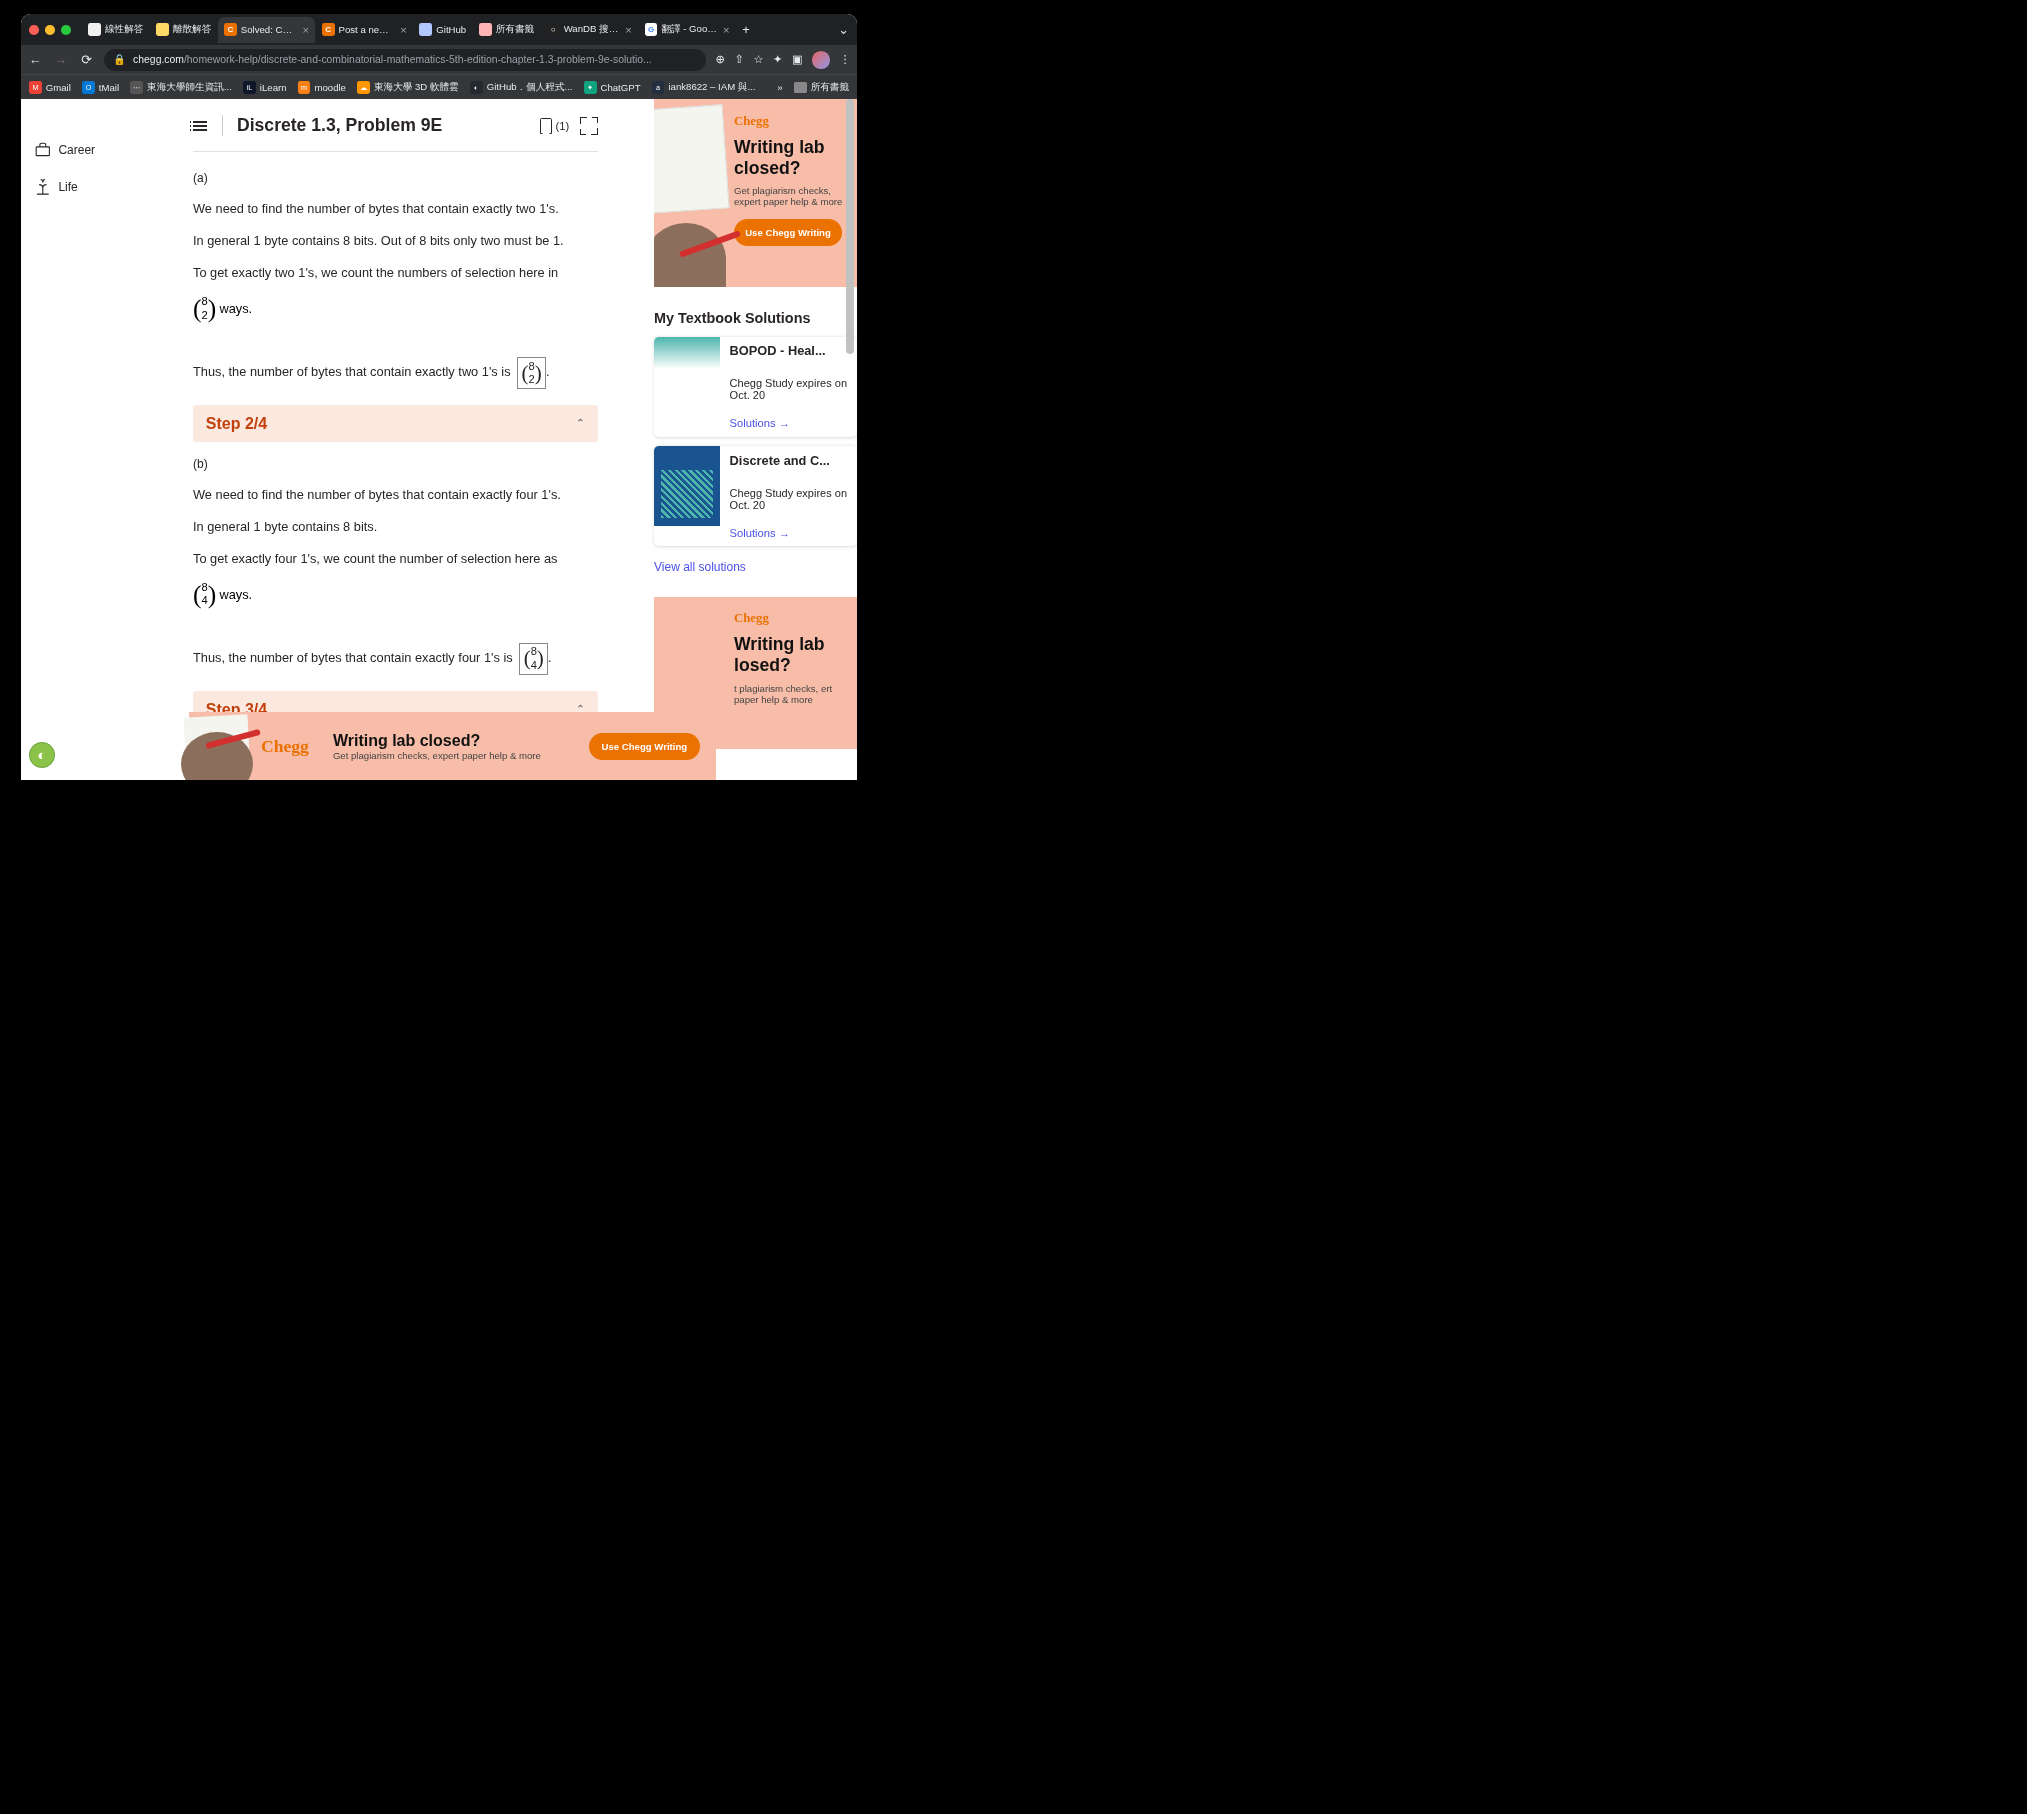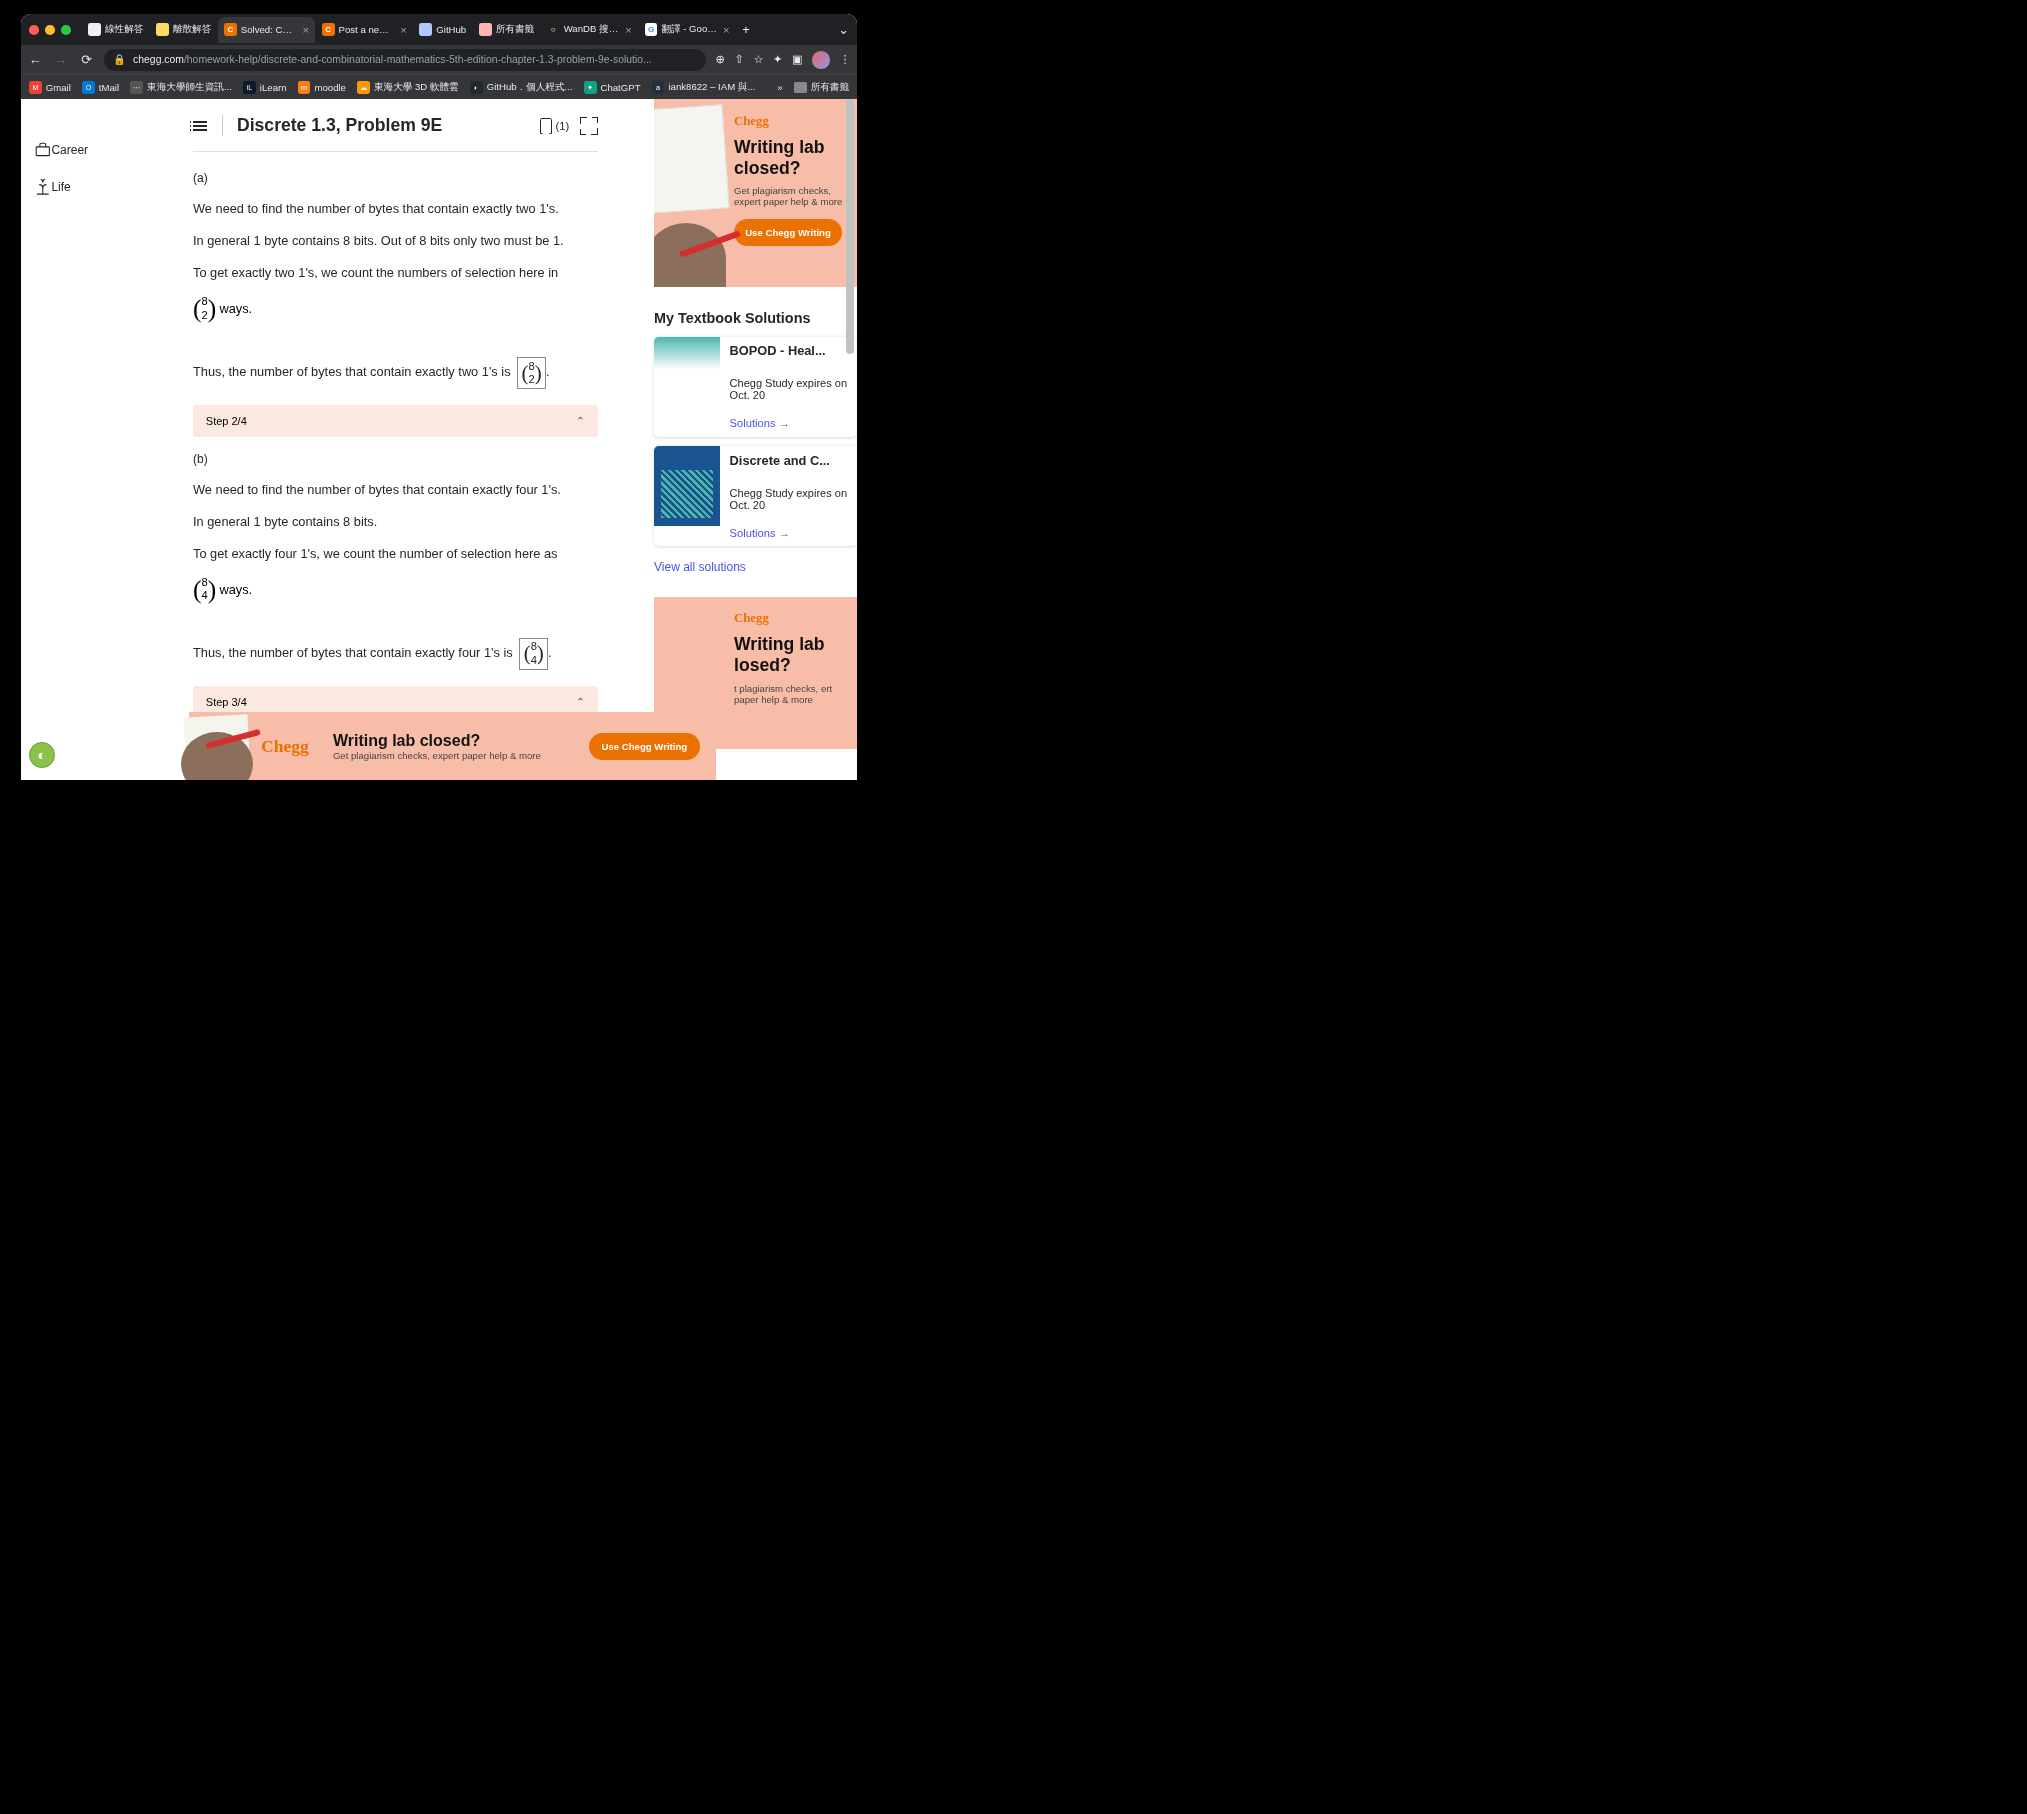--- a/index.html
+++ b/index.html
@@ -23,21 +23,21 @@
 .urlfield .domain{color:#e8eaed}
 .addr-icon{color:#e8eaed;font-size:11.2px;cursor:pointer}
 .avatar{width:17.6px;height:17.6px;border-radius:50%;background:linear-gradient(135deg,#e66465,#9198e5)}
 .bookmarks{height:25.5px;background:#35363a;border-top:0.8px solid #444;display:flex;align-items:center;padding:0 8px;gap:11.2px;font-size:9.6px;color:#e8eaed}
 .bk{display:flex;align-items:center;gap:4px;cursor:pointer;white-space:nowrap}
 .bk .fav{width:12.8px;height:12.8px;border-radius:2.4px;display:flex;align-items:center;justify-content:center;font-size:7.2px}
 .bk-spacer{margin-left:auto}
 .bk-folder{width:12.8px;height:11.2px;background:#888;border-radius:1.6px}
 .content{position:absolute;top:85px;left:0;right:0;bottom:0;display:flex;background:#fff}
 .sb{width:132px;padding-top:32px}
-.sb-item{display:flex;align-items:center;gap:0;padding:9.6px 12.8px;color:#292524;font-size:12px;cursor:pointer}
+.sb-item{display:flex;align-items:center;gap:7px;padding:9.6px 12.8px;color:#292524;font-size:12px;cursor:pointer}
 .sb-icn{width:17.6px;height:17.6px}
 .main{flex:1;background:#fff;padding:16px 40px 0 40px;position:relative}
 .hdr{display:flex;align-items:center;gap:14.4px;margin-bottom:14.4px}
 .hdr-toc{display:flex;flex-direction:column;gap:2.4px}
 .hdr-toc span{display:block;width:14.4px;height:1.6px;background:#292524;position:relative}
 .hdr-toc span::before{content:"";position:absolute;left:-3.2px;top:0;width:1.6px;height:1.6px;background:#292524}
 .hdr-sep{width:0.8px;height:21px;background:#ccc}
 .hdr-title{font-size:17.6px;font-weight:700;color:#292524}
 .hdr-right{margin-left:auto;display:flex;align-items:center;gap:11.2px;color:#292524}
 .bookmark-icn{width:12.8px;height:16px;border:1.2px solid #292524;border-radius:1.6px 1.6px 0 0;position:relative}
@@ -52,21 +52,21 @@
 .sol-text{font-size:12.8px;color:#292524;line-height:1.5;margin-bottom:12.8px}
 .part-label{font-size:12px;color:#292524;margin-bottom:14.4px}
 .formula{display:inline-flex;align-items:center;gap:3.2px;font-family:"Times New Roman",serif;margin-bottom:19px}
 .binom{display:inline-flex;align-items:center;font-size:16px}
 .binom .paren{font-size:25.5px;line-height:1;font-family:serif}
 .binom .nums{display:flex;flex-direction:column;font-size:11.2px;line-height:1.2;text-align:center}
 .inline-binom{display:inline-block;border:0.8px solid #888;padding:1.6px 3.2px;vertical-align:middle;margin-left:3.2px;font-family:serif}
 .inline-binom .binom{font-size:12.8px}
 .inline-binom .binom .paren{font-size:21px}
 .step-hdr{background:#fbe9e0;padding:9.6px 12.8px;display:flex;align-items:center;justify-content:space-between;cursor:pointer;margin-bottom:14.4px;border-radius:3.2px}
-.step-hdr .title{font-weight:400;font-size:11px;color:#000000}
+.step-hdr .title{font-weight:700;font-size:16px;color:#c2410c}
 .chev{color:#666;font-size:11.2px}
 .right{width:219px;padding:0 0 0 16px}
 .adbox{background:#f7bda8;padding:14.4px 14.4px 14.4px 80px;position:relative;height:188px;overflow:hidden;margin-bottom:22.3px}
 .adbox .paper{position:absolute;left:-8px;top:8px;width:80px;height:104px;background:#f5f5f0;transform:rotate(-4deg);border:0.8px solid #ddd}
 .adbox .hand{position:absolute;left:-8px;bottom:-8px;width:80px;height:72px;background:#8b6f5c;border-radius:50% 50% 0 0}
 .adbox .pen{position:absolute;left:24px;bottom:40px;width:64px;height:6.4px;background:#d32f2f;transform:rotate(-20deg);border-radius:3.2px}
 .ad-logo{color:#eb7100;font-weight:700;font-size:12.8px;font-family:Georgia,serif}
 .ad-head{font-weight:700;font-size:17.6px;color:#111;margin-top:8px;line-height:1.2}
 .ad-sub{font-size:9.6px;color:#444;margin-top:6.4px}
 .ad-btn{display:inline-block;background:#eb7100;color:#fff;font-size:9.6px;font-weight:600;padding:8px 11.2px;border-radius:19px;margin-top:11.2px;cursor:pointer}

